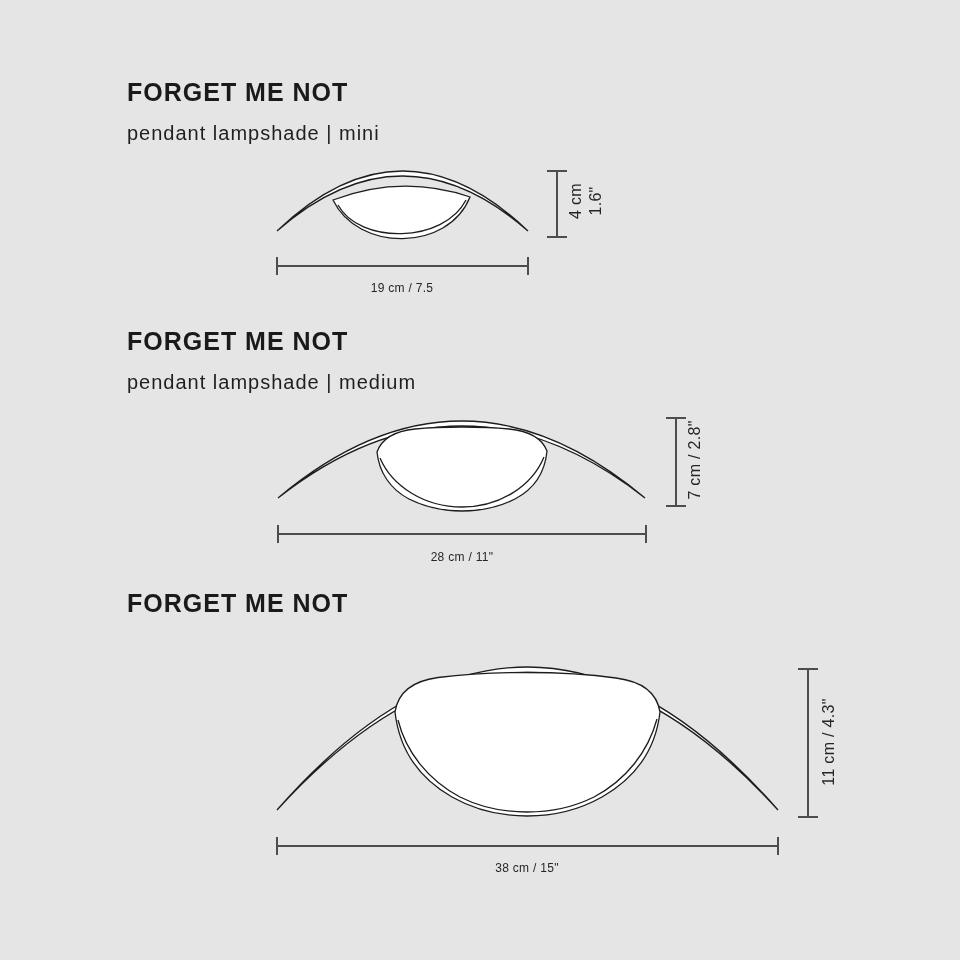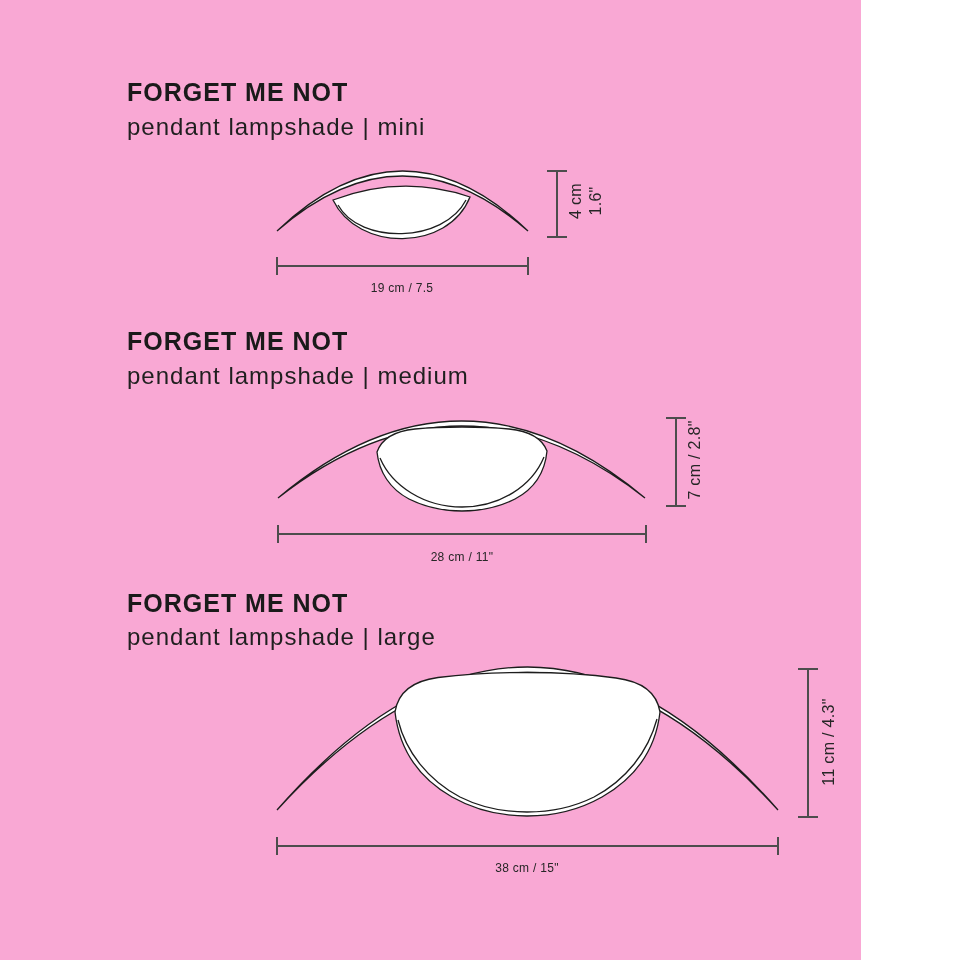--- a/index.html
+++ b/index.html
@@ -1,30 +1,31 @@
 <!DOCTYPE html>
 <html><head>
 <meta charset="utf-8">
 <style>
   html,body{margin:0;padding:0;background:#ffffff;}
   .canvas{
-    position:relative;width:861px;height:960px;background:#f9a8d4;overflow:hidden;
+    position:relative;width:960px;height:960px;background:#e5e5e5;overflow:hidden;
     font-family:"Liberation Sans",sans-serif;color:#1a1a1a;
   }
   .section-layer{position:absolute;inset:0;}
   .line-art{position:absolute;left:0;top:0;}
   .title{
     position:absolute;left:127px;
     font-size:25px;font-weight:bold;letter-spacing:1px;line-height:1;color:#1a1a1a;
     white-space:nowrap;
   }
   .subtitle{
     position:absolute;left:127px;
-    font-size:24px;font-weight:normal;letter-spacing:1px;line-height:1.1;color:#1f1f1f;
+    font-size:20px;font-weight:normal;letter-spacing:1px;line-height:1.1;color:#1f1f1f;
     white-space:nowrap;
+    margin-top:8px;
   }
   .dim-label{
     position:absolute;font-size:12px;color:#262626;letter-spacing:0.3px;
     transform:translate(-50%,-50%);white-space:nowrap;line-height:1.25;
   }
   .dim-label.vertical{
     transform:translate(-50%,-50%) rotate(-90deg);text-align:center;font-size:16px;
   }
   svg .strip,svg .body{fill:#ffffff;stroke:#1d1d1d;stroke-width:1.3;}
   svg .rim{fill:none;stroke:#1d1d1d;stroke-width:1.3;}
@@ -105,18 +106,17 @@
 
   <div class="section-layer">
     <div class="title" style="top:329px;">FORGET ME NOT</div>
     <div class="subtitle" style="top:363px;text-align:center;">pendant lampshade | medium</div>
     <div class="dim-label vertical" style="left:695px;top:460px;">7 cm / 2.8"</div>
     <div class="dim-label" style="left:462px;top:557px;">28 cm / 11"</div>
   </div>
 
   <div class="section-layer">
     <div class="title" style="top:591px;">FORGET ME NOT</div>
-    <div class="subtitle" style="top:624px;">pendant lampshade | large</div>
     <div class="dim-label vertical" style="left:829px;top:742px;">11 cm / 4.3"</div>
     <div class="dim-label" style="left:527px;top:868px;">38 cm / 15"</div>
   </div>
 
 </div>
 
 </body></html>

